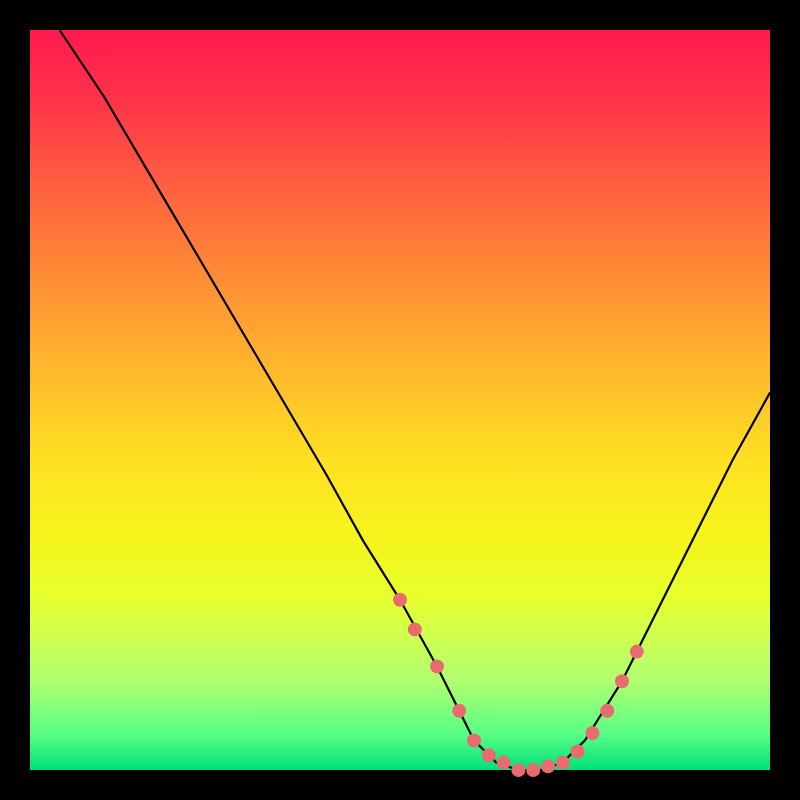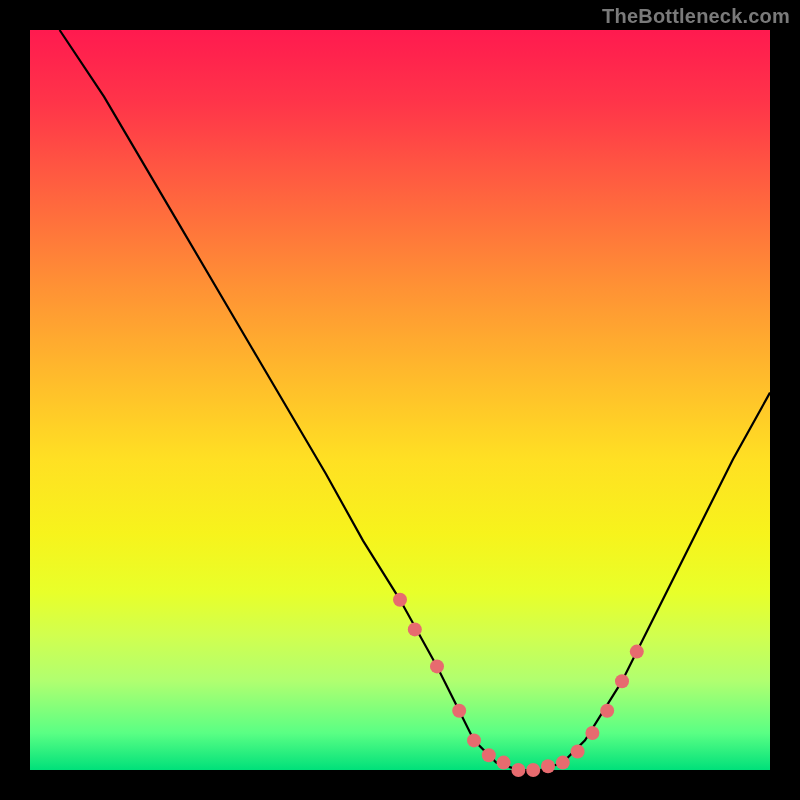--- a/index.html
+++ b/index.html
@@ -76,14 +76,13 @@
           <circle cx="562.8" cy="762.6" r="7" fill="#e76b6f"></circle>
           <circle cx="577.6" cy="751.5" r="7" fill="#e76b6f"></circle>
           <circle cx="592.4" cy="733.0" r="7" fill="#e76b6f"></circle>
           <circle cx="607.2" cy="710.8" r="7" fill="#e76b6f"></circle>
           <circle cx="622.0" cy="681.2" r="7" fill="#e76b6f"></circle>
           <circle cx="636.8" cy="651.6" r="7" fill="#e76b6f"></circle>
         </g>
     </g>
   </svg>
 
-  <div class="watermark">TheBottleneck.com</div>
 </div>
 
 </body></html>

